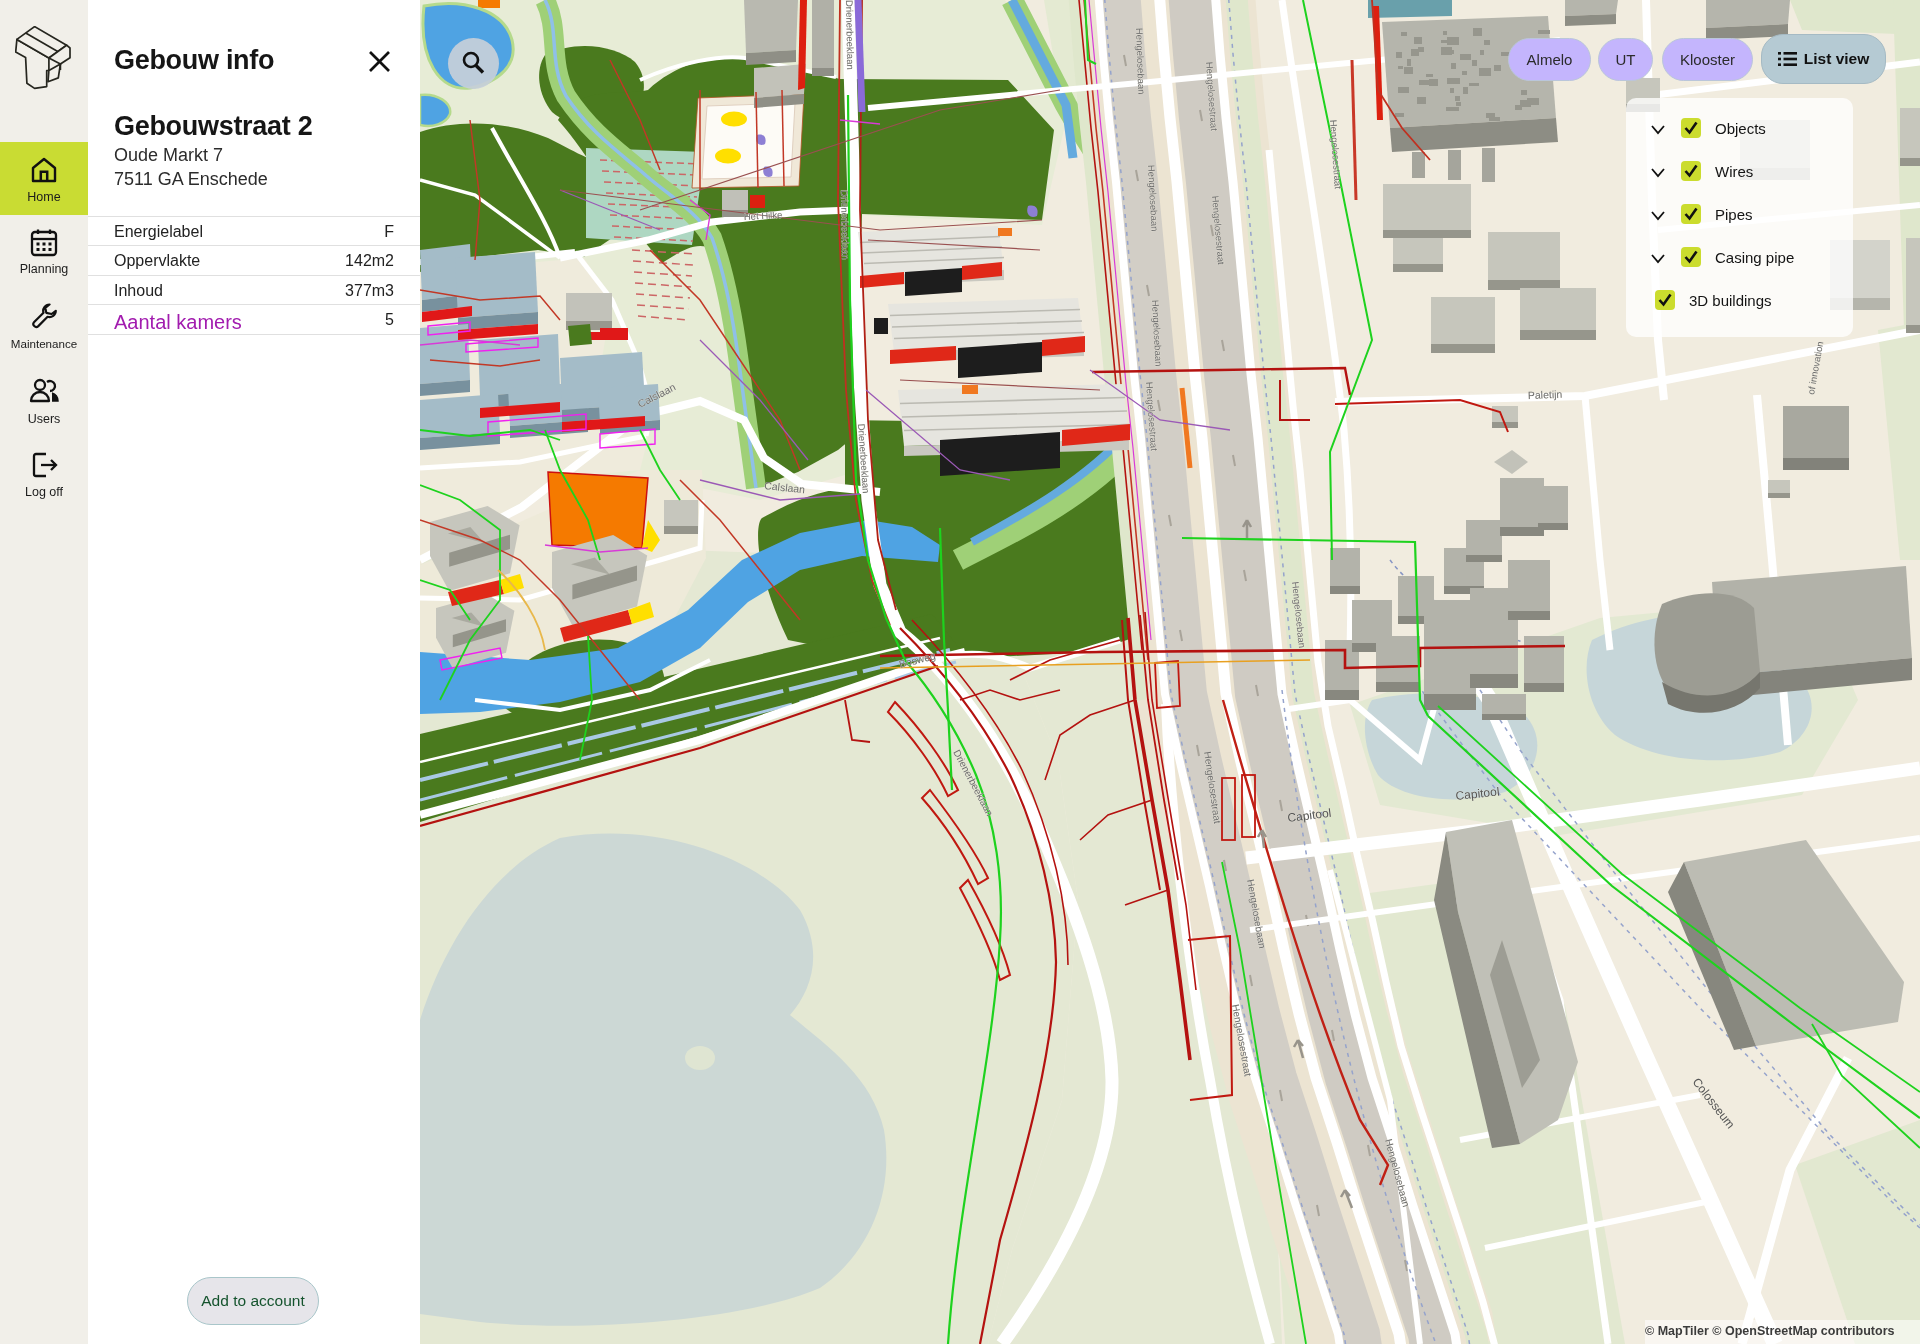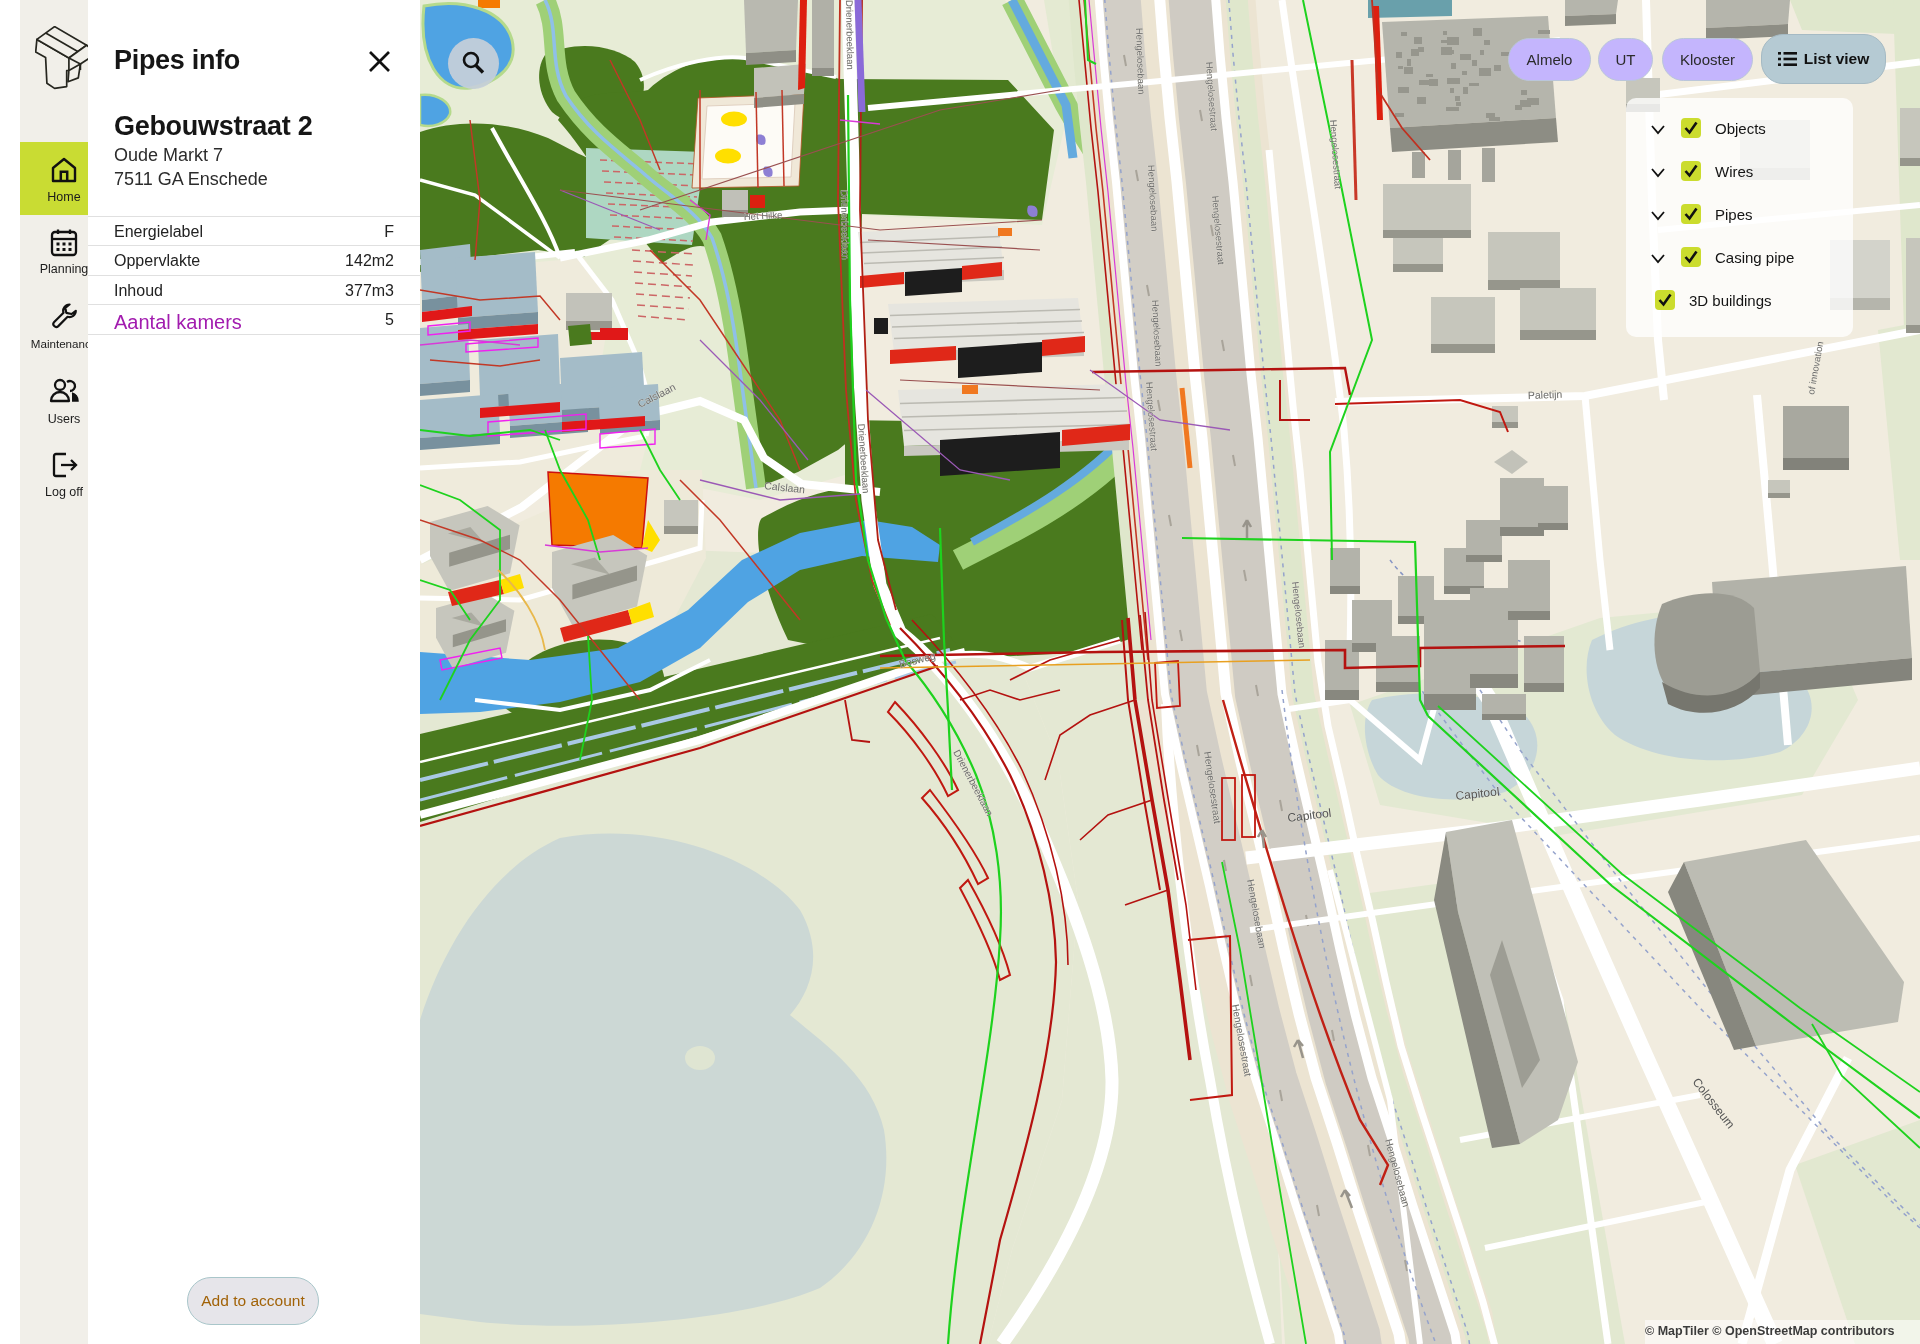--- a/index.html
+++ b/index.html
@@ -1,19 +1,19 @@
 <!DOCTYPE html>
 <html><head>
 <meta charset="utf-8">
 <style>
   html,body{margin:0;padding:0;width:1920px;height:1344px;overflow:hidden;
     font-family:"Liberation Sans", sans-serif;background:#fff;}
   .abs{position:absolute;}
   #maparea{position:absolute;left:420px;top:0;width:1500px;height:1344px;overflow:hidden;background:#efead9;}
-  #sidebar{position:absolute;left:0;top:0;width:88px;height:1344px;background:#f1efe9;margin-left:20px;}
+  #sidebar{position:absolute;left:0;top:0;width:88px;height:1344px;background:#f1efe9;}
   #infopanel{position:absolute;left:88px;top:0;width:332px;height:1344px;background:#ffffff;}
   .navitem{position:absolute;left:0;width:88px;text-align:center;color:#1c1c1c;font-size:12.5px;}
   .pill{position:absolute;border-radius:22px;background:#c4b5fd;border:1px solid #bac6da;
     color:#2b2b2b;font-size:15px;display:flex;align-items:center;justify-content:center;}
   .row{position:absolute;left:4px;width:100%;height:30px;}
 </style>
 </head>
 <body>
 
 <div id="maparea">
@@ -972,21 +972,21 @@
         <path d="M14 2 H4 a2 2 0 0 0 -2 2 V22 a2 2 0 0 0 2 2 H14" fill="none" stroke="#111" stroke-width="2.3"></path>
         <line x1="9" y1="13" x2="24" y2="13" stroke="#111" stroke-width="2.3"></line>
         <polyline points="19,8 24,13 19,18" fill="none" stroke="#111" stroke-width="2.3"></polyline>
       </svg>
     <div class="abs" style="top:38px;width:88px;">Log off</div>
   </div>
 </div>
 
 <div id="infopanel">
 
-  <div class="abs" style="left:26px;top:45px;font-size:27px;font-weight:bold;color:#161616;letter-spacing:-0.3px;">Pipes info</div>
+  <div class="abs" style="left:26px;top:45px;font-size:27px;font-weight:bold;color:#161616;letter-spacing:-0.3px;">Gebouw info</div>
 
   <svg class="abs" style="left:279px;top:49px;" width="25" height="25" viewBox="0 0 25 25">
       <line x1="3" y1="3" x2="22" y2="22" stroke="#111" stroke-width="2.6"></line>
       <line x1="22" y1="3" x2="3" y2="22" stroke="#111" stroke-width="2.6"></line>
     </svg>
 
   <div class="abs" style="left:26px;top:111px;font-size:27px;font-weight:bold;color:#161616;letter-spacing:-0.3px;">Gebouwstraat 2</div>
   <div class="abs" style="left:26px;top:145px;font-size:18px;color:#2c2c2c;">Oude Markt 7</div>
   <div class="abs" style="left:26px;top:169px;font-size:18px;color:#2c2c2c;">7511 GA Enschede</div>
 
@@ -1002,14 +1002,14 @@
     <div style="border-top:1px solid #e0e0e0;height:28.4px;position:relative;">
         <span style="position:absolute;left:26px;top:6px;font-size:16px;color:#222;">Inhoud</span>
         <span style="position:absolute;right:26px;top:6px;font-size:16px;color:#222;">377m3</span>
       </div>
     <div style="border-top:1px solid #e0e0e0;height:28.4px;position:relative;border-bottom:1px solid #e0e0e0;box-sizing:content-box;">
         <span style="position:absolute;left:26px;top:6px;font-size:20px;color:#a21caf;">Aantal kamers</span>
         <span style="position:absolute;right:26px;top:6px;font-size:16px;color:#222;">5</span>
       </div>
   </div>
 
-  <div class="abs" style="left:99px;top:1277px;width:132px;height:48px;border-radius:24px;background:#e6e5ea;border:1px solid #a9c6ca;box-sizing:border-box;text-align:center;line-height:46px;font-size:15.5px;color:#a16207;">Add to account</div>
+  <div class="abs" style="left:99px;top:1277px;width:132px;height:48px;border-radius:24px;background:#e6e5ea;border:1px solid #a9c6ca;box-sizing:border-box;text-align:center;line-height:46px;font-size:15.5px;color:#14532d;">Add to account</div>
 </div>
 
 </body></html>

